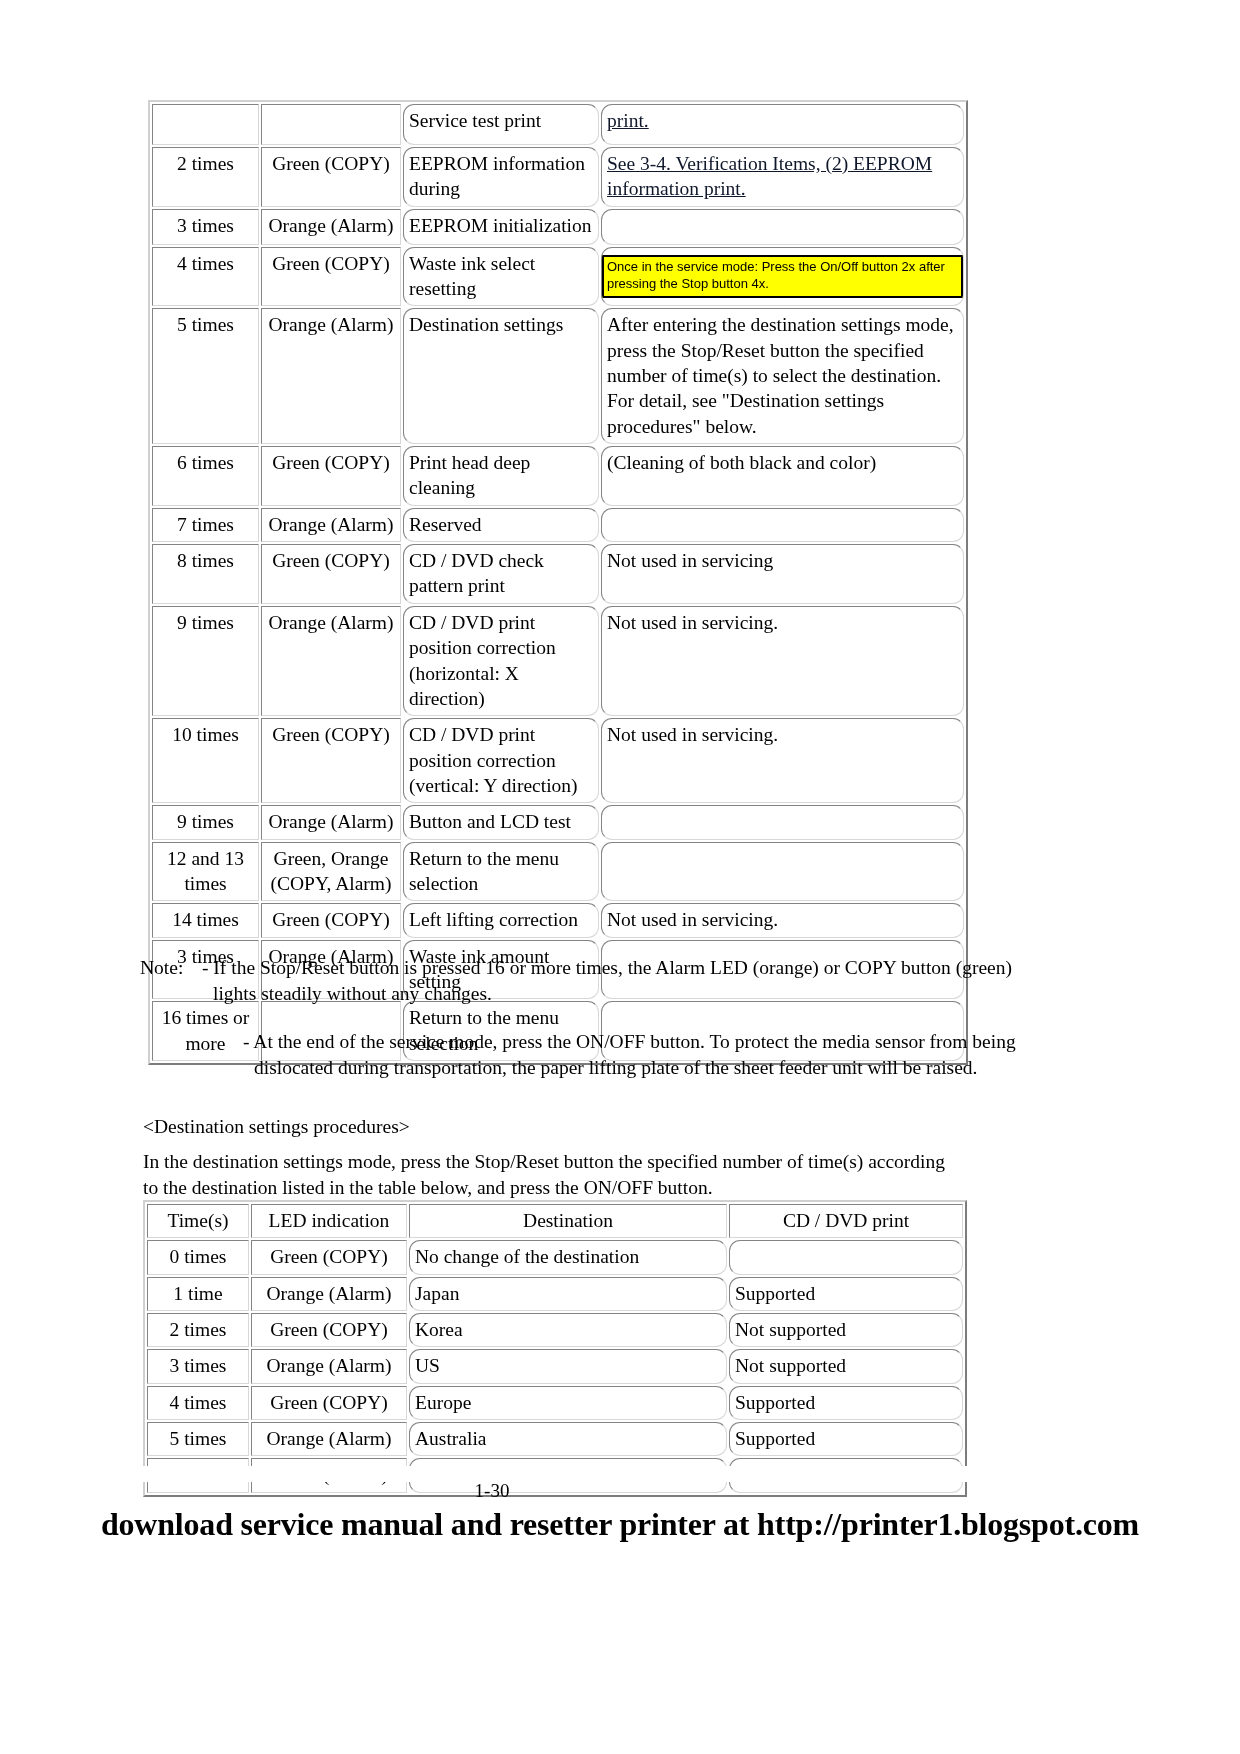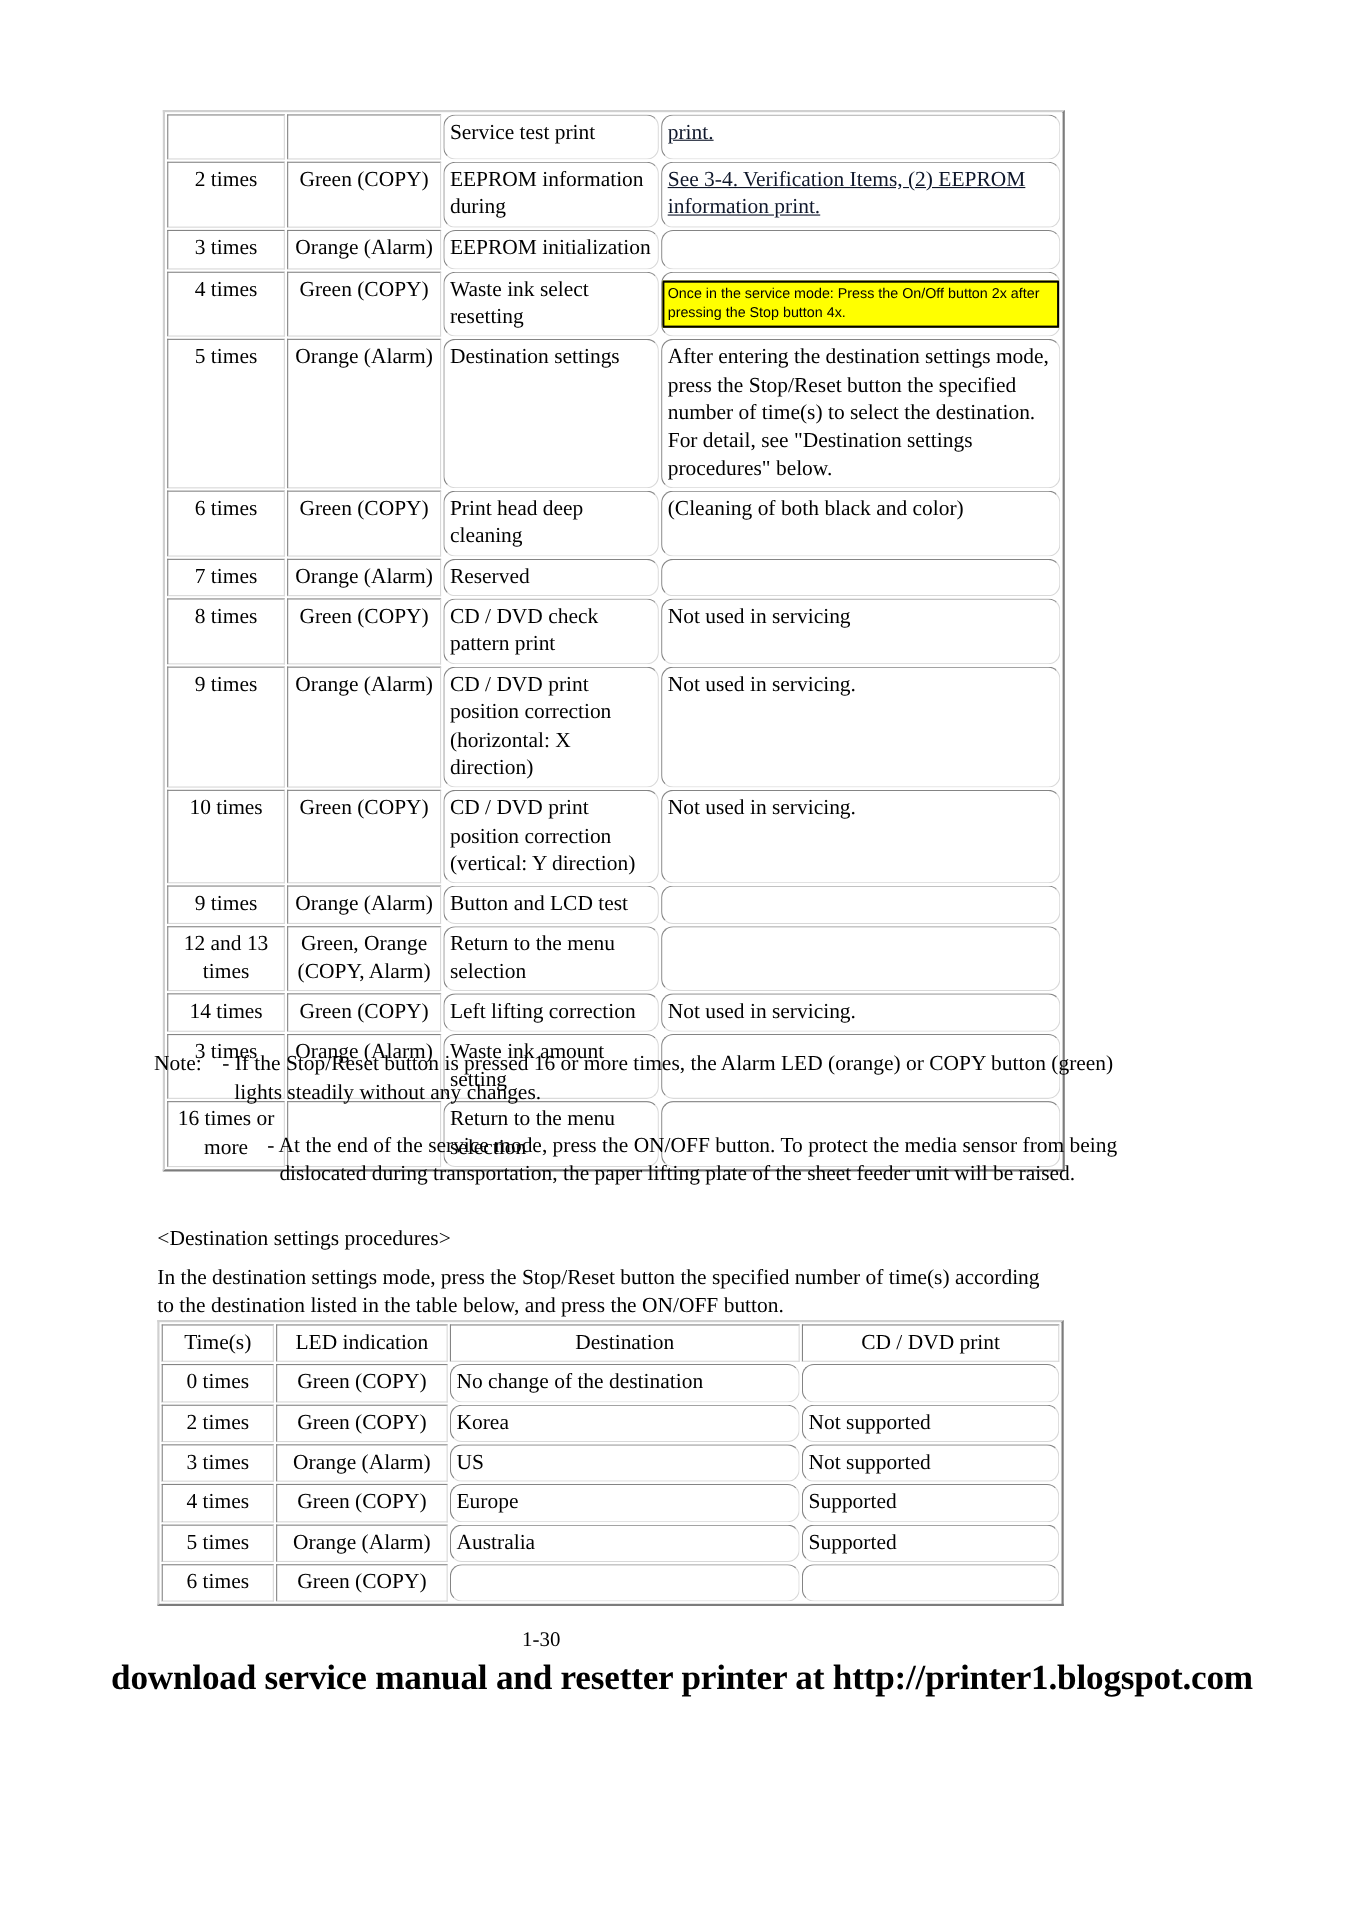--- a/index.html
+++ b/index.html
@@ -292,20 +292,26 @@
         </tr>
       </thead>
     <tbody id="destination-body">
         <tr style="height: 33px;">
           <td class="c mid">0 times</td>
           <td class="c mid">Green (COPY)</td>
           <td class="l mid">No change of the destination</td>
           <td class="l mid"></td>
         </tr>
         <tr style="height: 33px;">
+          <td class="c mid">1 time</td>
+          <td class="c mid">Orange (Alarm)</td>
+          <td class="l mid">Japan</td>
+          <td class="l mid">Supported</td>
+        </tr>
+        <tr style="height: 33px;">
           <td class="c mid">2 times</td>
           <td class="c mid">Green (COPY)</td>
           <td class="l mid">Korea</td>
           <td class="l mid">Not supported</td>
         </tr>
         <tr style="height: 33px;">
           <td class="c mid">3 times</td>
           <td class="c mid">Orange (Alarm)</td>
           <td class="l mid">US</td>
           <td class="l mid">Not supported</td>

